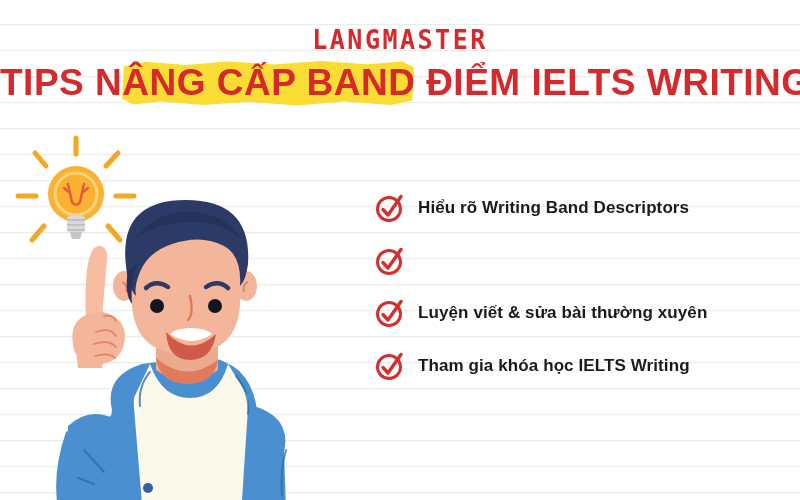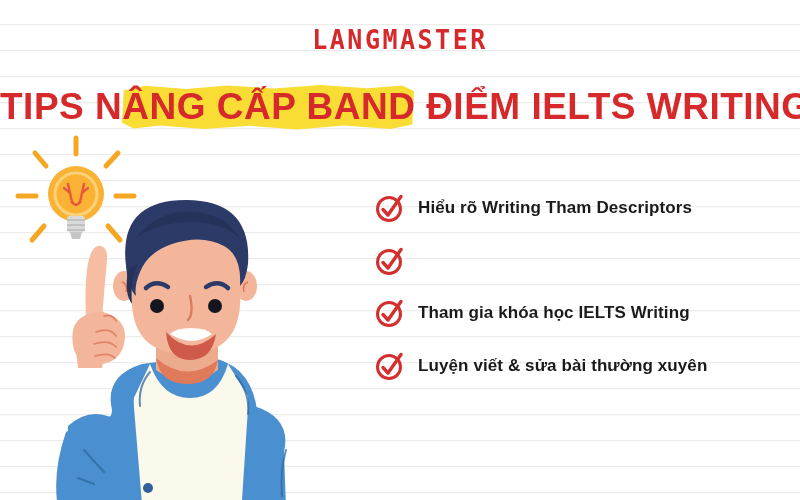--- a/index.html
+++ b/index.html
@@ -36,21 +36,21 @@
     font-size:25px;
     font-weight:bold;
     letter-spacing:2.5px;
     color:#d6292b;
     font-family:"DejaVu Sans Mono", monospace;
     z-index:6;
     transform:scaleY(1.08);
   }
   
   #headline-wrap{
-    position:absolute;top:80px;left:0;width:688px;height:54px;
+    position:absolute;top:56px;left:0;width:688px;height:54px;
     z-index:6;
   }
   #highlight{
     position:absolute;
     left:122px;top:4px;
     width:292px;height:46px;
     background:#f9dd35;
     z-index:1;
     clip-path:polygon(0.6% 14%,8% 4%,22% 11%,36% 3%,52% 10%,68% 2%,84% 9%,96% 3%,100% 16%,99.4% 88%,92% 98%,76% 90%,60% 99%,44% 91%,28% 98%,13% 90%,4% 97%,0% 84%);
   }
@@ -206,48 +206,48 @@
 
   <div id="checklist">
 
     <div class="item">
       <span class="tick">
         <svg viewBox="0 0 30 30" xmlns="http://www.w3.org/2000/svg">
           <circle cx="15" cy="16" r="11.5" fill="none" stroke="#d32f2f" stroke-width="3"></circle>
           <path d="M9 16.5 L14 22 L27 3.5" fill="none" stroke="#d32f2f" stroke-width="3.4" stroke-linecap="round" stroke-linejoin="round"></path>
         </svg>
       </span>
-      <span class="item-label">Hiểu rõ Writing Tham Descriptors</span>
-    </div>
-
-
-    <div class="item">
-      <span class="tick">
-        <svg viewBox="0 0 30 30" xmlns="http://www.w3.org/2000/svg">
-          <circle cx="15" cy="16" r="11.5" fill="none" stroke="#d32f2f" stroke-width="3"></circle>
-          <path d="M9 16.5 L14 22 L27 3.5" fill="none" stroke="#d32f2f" stroke-width="3.4" stroke-linecap="round" stroke-linejoin="round"></path>
-        </svg>
-      </span>
+      <span class="item-label">Hiểu rõ Writing Band Descriptors</span>
+    </div>
+
+
+    <div class="item">
+      <span class="tick">
+        <svg viewBox="0 0 30 30" xmlns="http://www.w3.org/2000/svg">
+          <circle cx="15" cy="16" r="11.5" fill="none" stroke="#d32f2f" stroke-width="3"></circle>
+          <path d="M9 16.5 L14 22 L27 3.5" fill="none" stroke="#d32f2f" stroke-width="3.4" stroke-linecap="round" stroke-linejoin="round"></path>
+        </svg>
+      </span>
+    </div>
+
+    <div class="item">
+      <span class="tick">
+        <svg viewBox="0 0 30 30" xmlns="http://www.w3.org/2000/svg">
+          <circle cx="15" cy="16" r="11.5" fill="none" stroke="#d32f2f" stroke-width="3"></circle>
+          <path d="M9 16.5 L14 22 L27 3.5" fill="none" stroke="#d32f2f" stroke-width="3.4" stroke-linecap="round" stroke-linejoin="round"></path>
+        </svg>
+      </span>
+      <span class="item-label">Luyện viết &amp; sửa bài thường xuyên</span>
     </div>
 
     <div class="item">
       <span class="tick">
         <svg viewBox="0 0 30 30" xmlns="http://www.w3.org/2000/svg">
           <circle cx="15" cy="16" r="11.5" fill="none" stroke="#d32f2f" stroke-width="3"></circle>
           <path d="M9 16.5 L14 22 L27 3.5" fill="none" stroke="#d32f2f" stroke-width="3.4" stroke-linecap="round" stroke-linejoin="round"></path>
         </svg>
       </span>
       <span class="item-label">Tham gia khóa học IELTS Writing</span>
     </div>
 
-    <div class="item">
-      <span class="tick">
-        <svg viewBox="0 0 30 30" xmlns="http://www.w3.org/2000/svg">
-          <circle cx="15" cy="16" r="11.5" fill="none" stroke="#d32f2f" stroke-width="3"></circle>
-          <path d="M9 16.5 L14 22 L27 3.5" fill="none" stroke="#d32f2f" stroke-width="3.4" stroke-linecap="round" stroke-linejoin="round"></path>
-        </svg>
-      </span>
-      <span class="item-label">Luyện viết &amp; sửa bài thường xuyên</span>
-    </div>
-
   </div>
 
 </div>
 
 </body></html>

